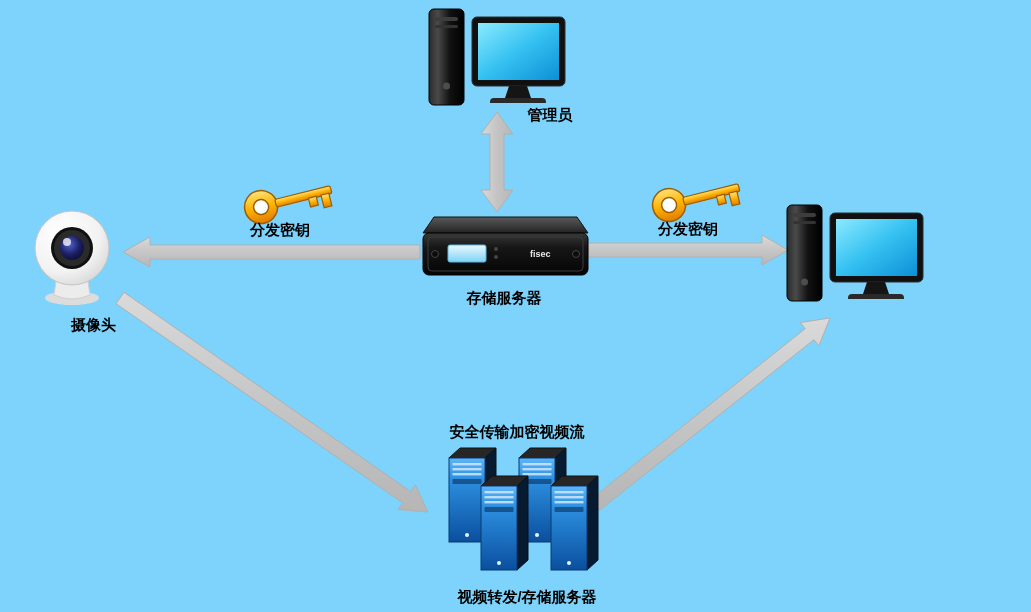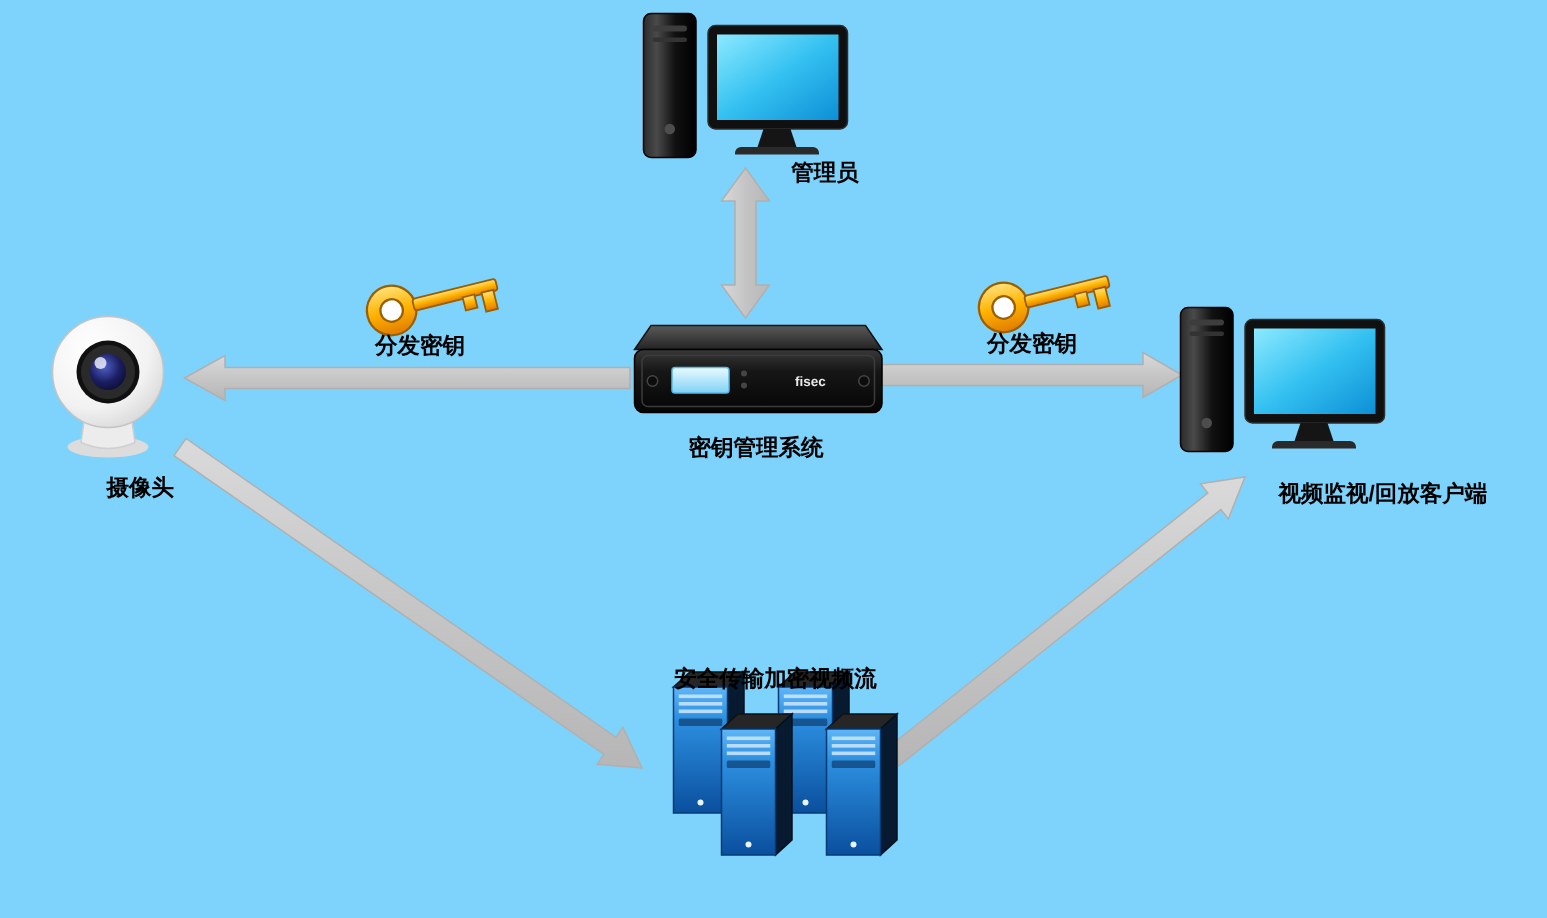--- a/index.html
+++ b/index.html
@@ -95,21 +95,21 @@
       <rect x="5" y="20" width="165" height="42" rx="6" fill="url(#srvFront)" stroke="#000"></rect>
       <rect x="10" y="24" width="155" height="34" rx="4" fill="none" stroke="#3c3c3c"></rect>
       <circle cx="17" cy="41" r="3.5" fill="#0c0c0c" stroke="#444"></circle>
       <circle cx="158" cy="41" r="3.5" fill="#0c0c0c" stroke="#444"></circle>
       <rect x="30" y="32" width="38" height="17" rx="2" fill="url(#lcdG)" stroke="#59b8e8"></rect>
       <circle cx="78" cy="36" r="2" fill="#454545"></circle>
       <circle cx="78" cy="44" r="2" fill="#454545"></circle>
       <text x="112" y="44" font-size="9" fill="#e8e8e8">fisec</text>
     </svg>
   </div>
-  <div class="lbl" style="left:419px;top:289px;width:170px;">密钥管理系统</div>
+  <div class="lbl" style="left:419px;top:289px;width:170px;">存储服务器</div>
 
   <div class="node" style="left:30px;top:206px;width:84px;height:100px;">
     <svg viewBox="0 0 84 100" width="84" height="100">
       <defs>
         <radialGradient id="camBall" cx="0.35" cy="0.3" r="0.95">
           <stop offset="0" stop-color="#ffffff"></stop>
             <stop offset="0.55" stop-color="#f2f2f2"></stop>
             <stop offset="1" stop-color="#c6c6c6"></stop>
         </radialGradient>
         <radialGradient id="camLens" cx="0.4" cy="0.35" r="0.85">
@@ -147,21 +147,20 @@
       <rect x="1" y="1" width="35" height="96" rx="5" fill="url(#twGB)" stroke="#000"></rect>
       <rect x="7" y="9" width="23" height="4" rx="2" fill="#3d3d3d"></rect>
       <rect x="7" y="17" width="23" height="3" rx="1.5" fill="#333"></rect>
       <circle cx="18.5" cy="78" r="3.5" fill="#4d4d4d"></circle>
       <rect x="44" y="9" width="93" height="69" rx="5" fill="#101010" stroke="#2e2e2e"></rect>
       <rect x="50" y="15" width="81" height="57" fill="url(#scGB)"></rect>
       <polygon points="81,78 99,78 103,90 77,90" fill="#151515"></polygon>
       <path d="M66 90 h48 a4 4 0 0 1 4 4 v1 h-56 v-1 a4 4 0 0 1 4 -4 z" fill="#2a2a2a"></path>
     </svg>
   </div>
-  <div class="lbl" style="left:812px;top:320px;width:220px;">视频监视/回放客户端</div>
 
   <div class="node" style="left:435px;top:438px;width:180px;height:142px;">
     <svg viewBox="0 0 180 142" width="180" height="142">
       <defs>
         <linearGradient id="twrF" x1="0" y1="0" x2="0" y2="1">
           <stop offset="0" stop-color="#5fb6f7"></stop>
             <stop offset="0.25" stop-color="#2d8fe0"></stop>
             <stop offset="1" stop-color="#0a4f9e"></stop>
         </linearGradient>
         <g id="twr">
@@ -174,22 +173,23 @@
           <rect x="3.5" y="31" width="29" height="5" rx="1" fill="rgba(5,40,80,0.55)"></rect>
           <circle cx="18" cy="87" r="2" fill="#e8f4ff"></circle>
         </g>
       </defs>
       <use href="#twr" x="14" y="10"></use>
       <use href="#twr" x="84" y="10"></use>
       <use href="#twr" x="46" y="38"></use>
       <use href="#twr" x="116" y="38"></use>
     </svg>
   </div>
-
-  <div class="lbl" style="left:397px;top:423px;width:240px;margin-top:20px;">安全传输加密视频流</div>
+  <div class="lbl" style="left:427px;top:588px;width:200px;">视频转发/存储服务器</div>
+
+  <div class="lbl" style="left:397px;top:423px;width:240px;">安全传输加密视频流</div>
 
   <div class="key-wrap" style="left:242px;top:176px;width:94px;height:46px;">
     <svg viewBox="0 0 94 46" width="94" height="46">
       <defs>
         <linearGradient id="goldA" x1="0" y1="0" x2="0" y2="1">
           <stop offset="0" stop-color="#ffe27a"></stop>
             <stop offset="0.5" stop-color="#ffb300"></stop>
             <stop offset="1" stop-color="#e07b00"></stop>
         </linearGradient>
       </defs>

